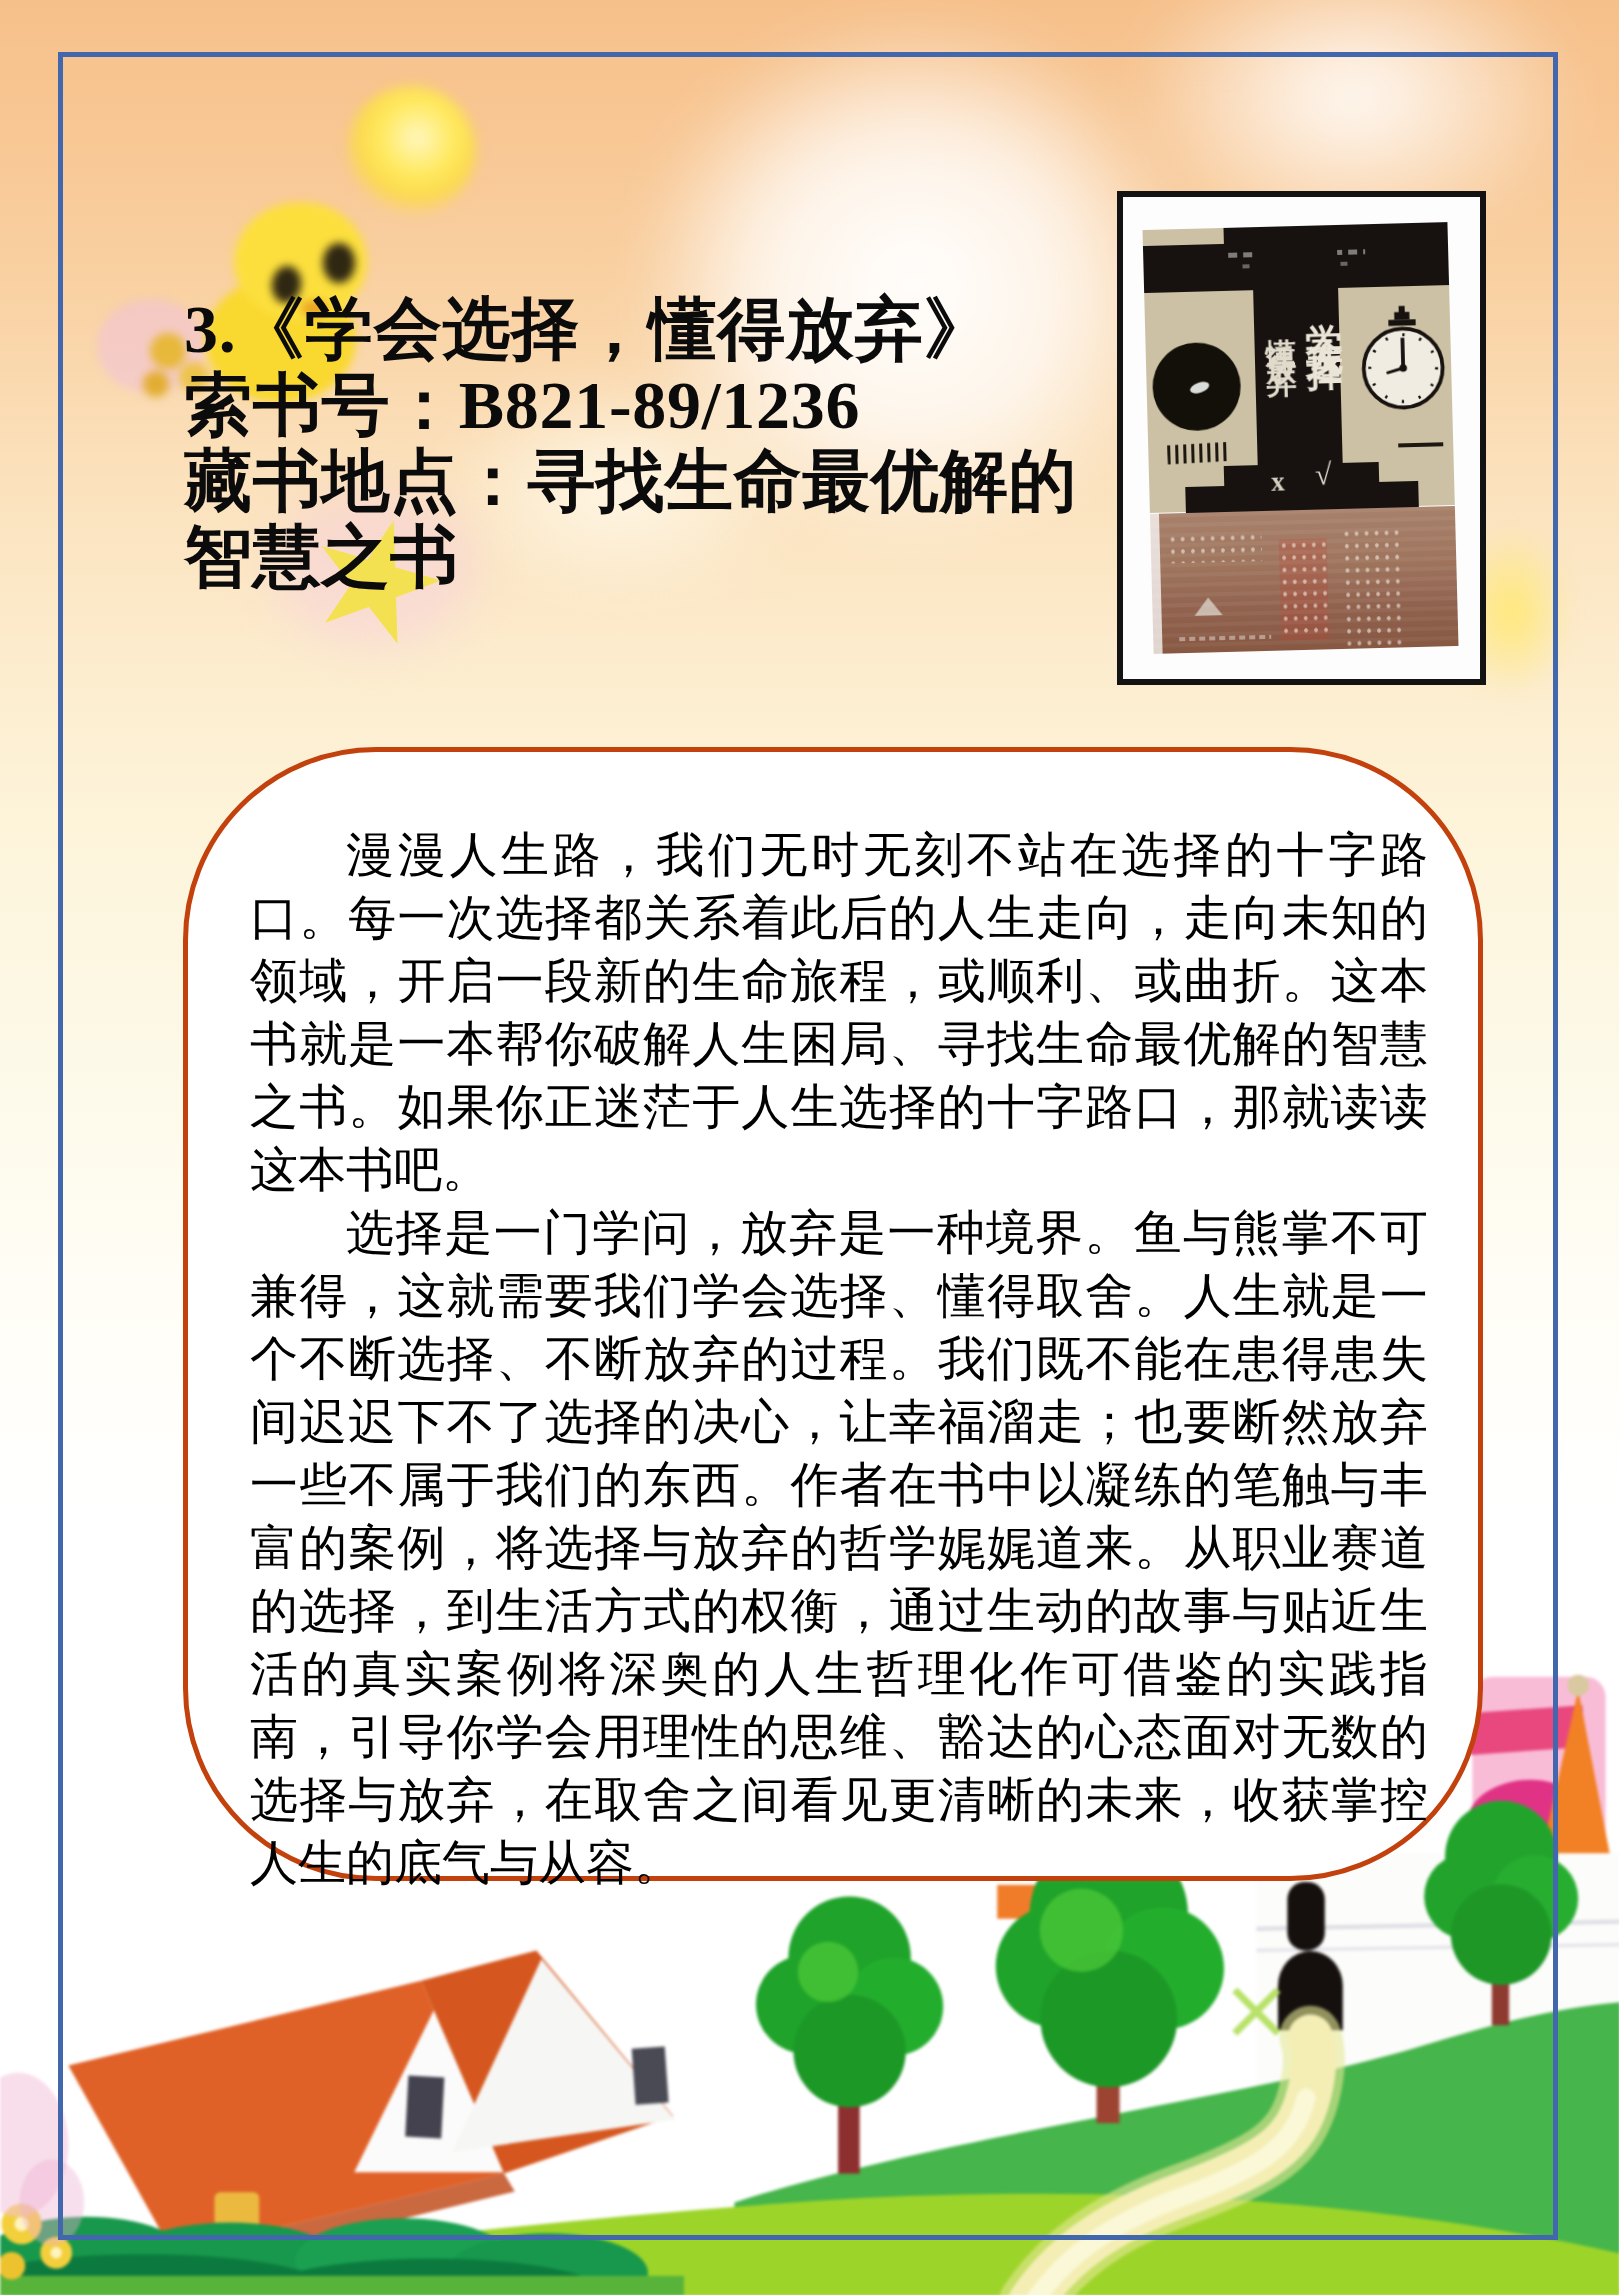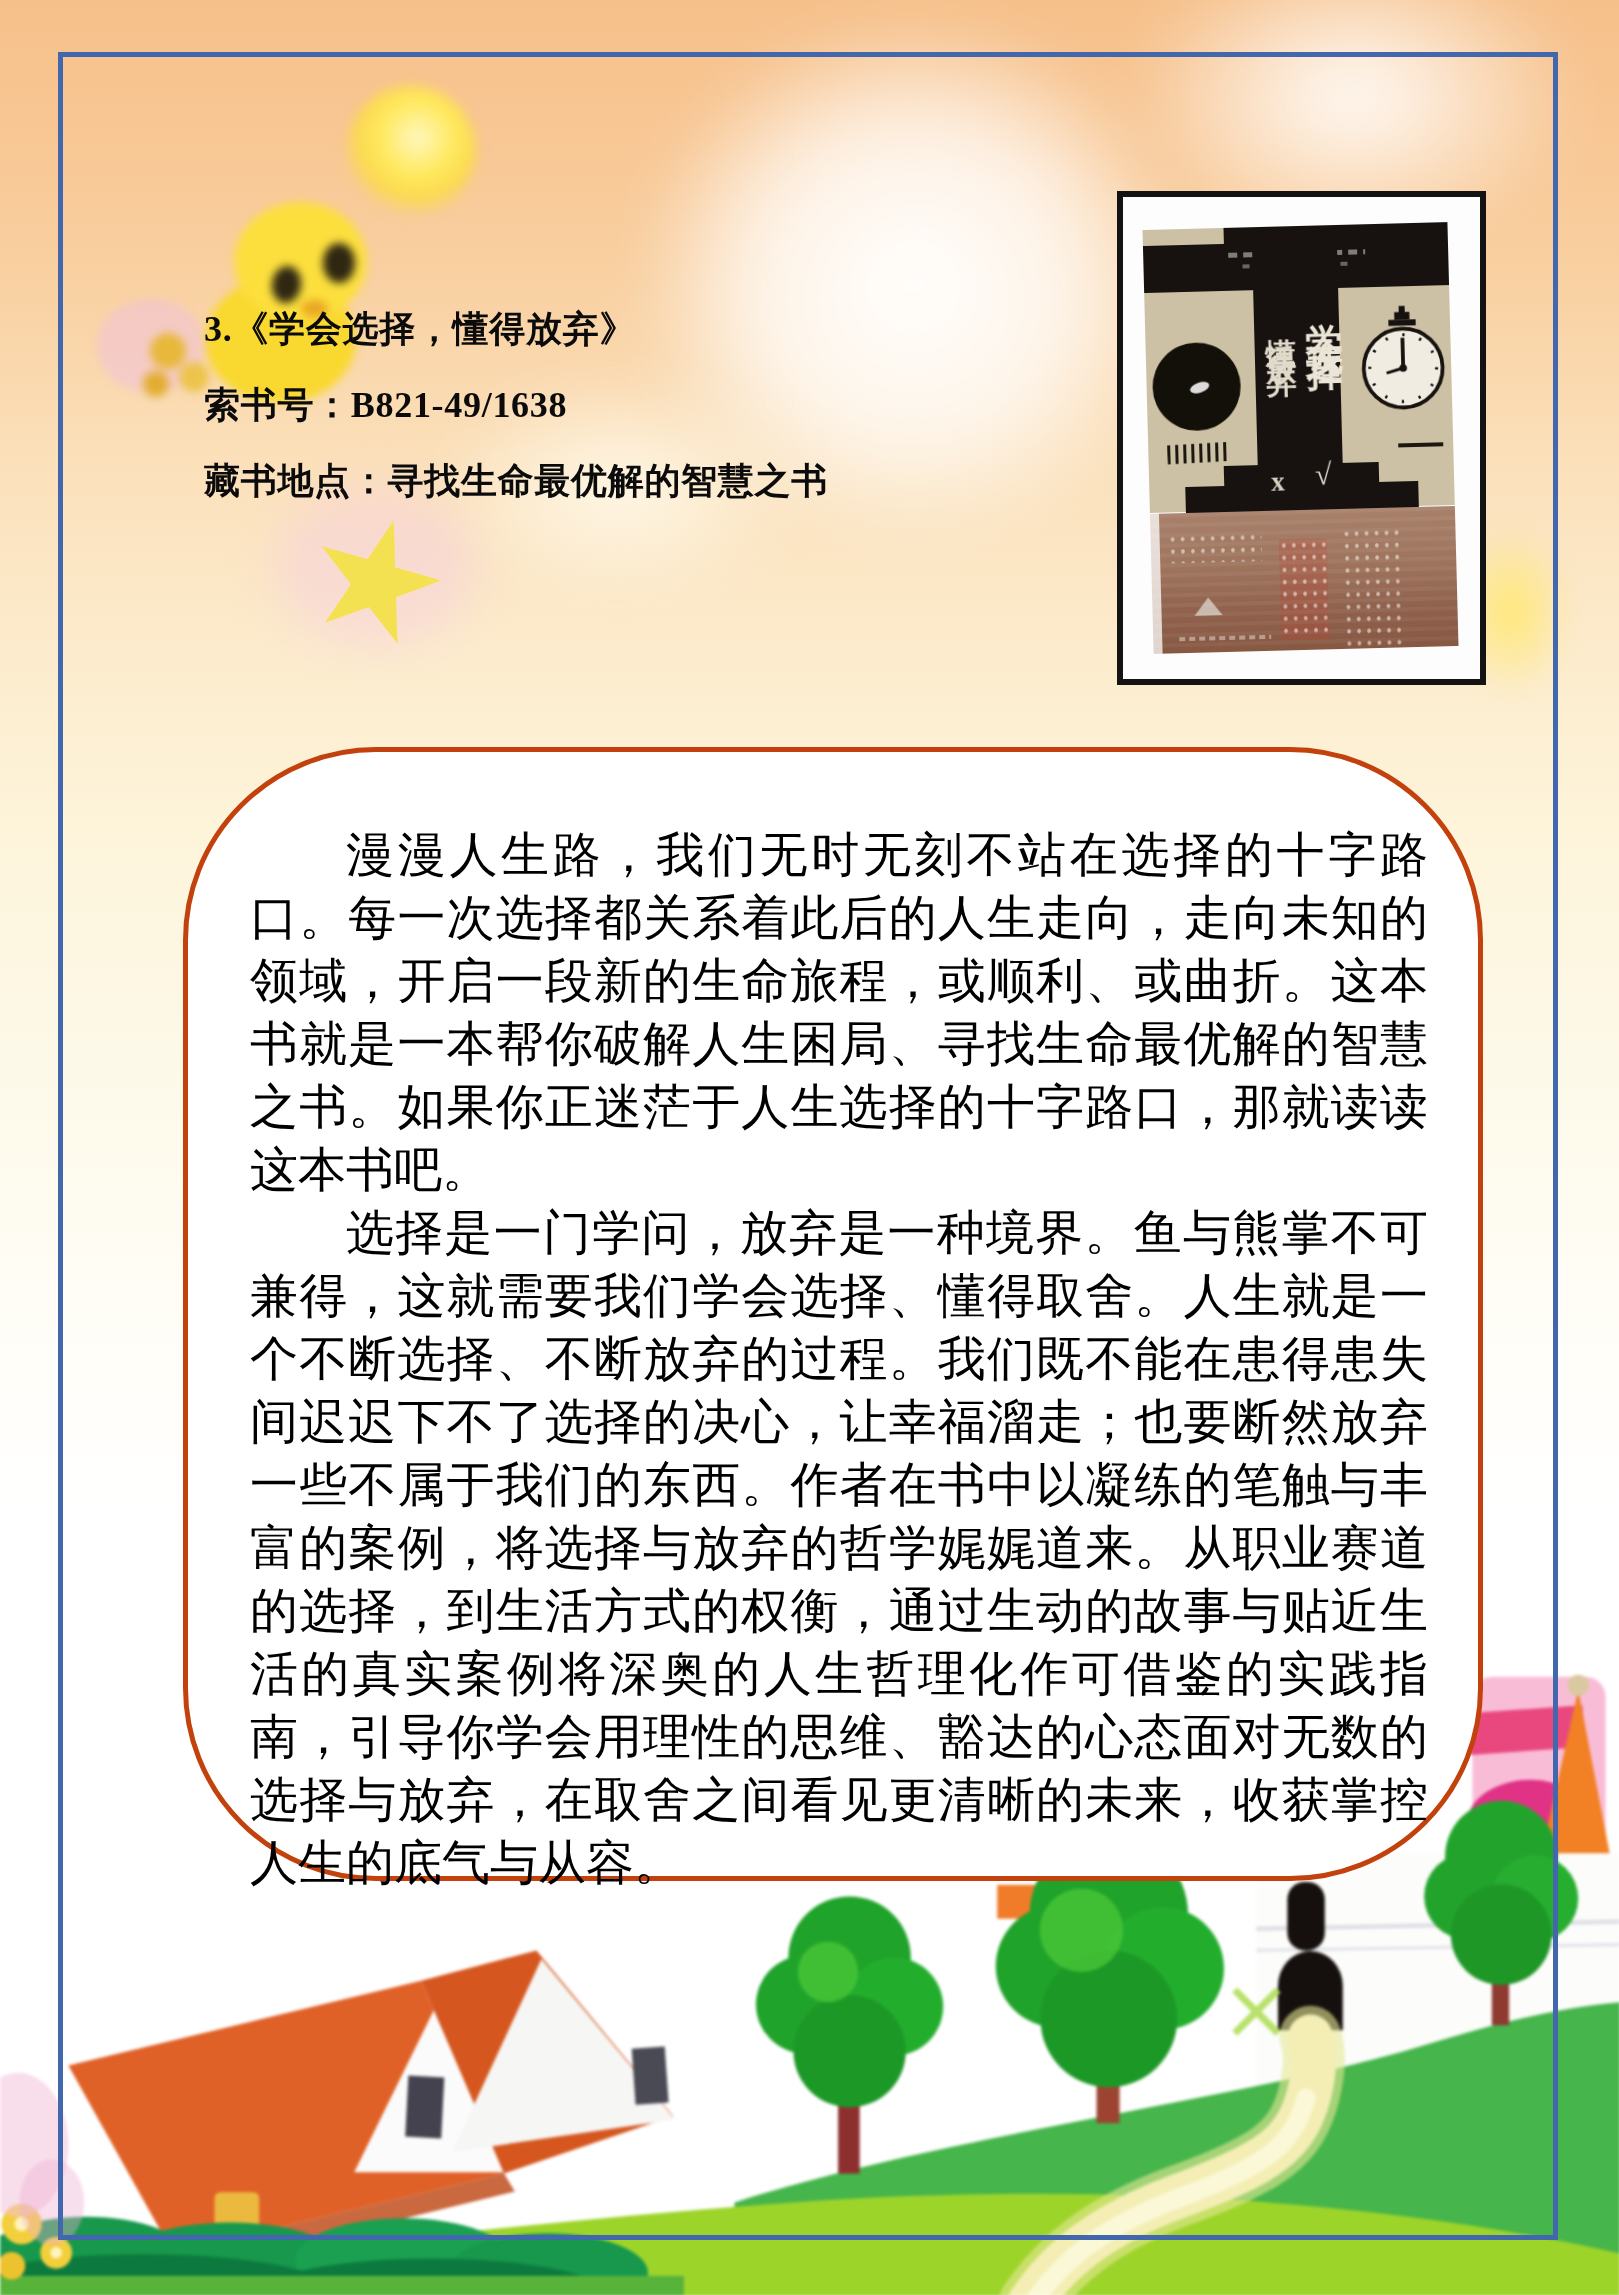--- a/index.html
+++ b/index.html
@@ -26,22 +26,22 @@
   .chick-f3{left:5.8px;top:173px;width:26px;height:26px;background:#e2ad31;}
   .star-halo{position:absolute;left:274px;top:489px;width:202px;height:158px;border-radius:50%;
     background:rgba(246,205,225,.45);filter:blur(21.6px);z-index:2;}
   .soft-star{position:absolute;left:311px;top:517px;width:130px;height:130px;background:#f4e152;z-index:2;
     clip-path:polygon(50% 0%,61% 35%,98% 35%,68% 57%,79% 91%,50% 70%,21% 91%,32% 57%,2% 35%,39% 35%);
     filter:blur(6.5px);transform:rotate(16deg);}
   
   .frame{position:absolute;left:58px;top:52px;width:1500px;height:2188px;box-sizing:border-box;
     border:5px solid #4267ad;z-index:10;pointer-events:none;}
   
-  .header-block{position:absolute;left:204px;top:291px;width:921px;z-index:6;color:#0b0b0b;
-    font-family:"Liberation Serif",serif;font-weight:900;font-size:36px;line-height:76px;letter-spacing:0.7px;}
+  .header-block{position:absolute;left:184px;top:291px;width:921px;z-index:6;color:#0b0b0b;
+    font-family:"Liberation Serif",serif;font-weight:900;font-size:68px;line-height:76px;letter-spacing:0.7px;}
   
   .photo{position:absolute;left:1117px;top:191px;width:369px;height:494px;box-sizing:border-box;
     background:#fdfdfd;border:6.5px solid #131313;z-index:4;}
   .book{position:absolute;left:24.5px;top:29px;width:305px;height:423px;transform:rotate(-1.5deg);
     filter:blur(0.4px) saturate(.92);}
   .bk-tan{position:absolute;left:0;top:63px;width:100%;height:220px;background:#cdc1a1;}
   .bk-topband{position:absolute;left:0;top:0;width:100%;height:63px;background:#171210;}
   .bk-topnotch{position:absolute;left:0;top:0;width:81px;height:16px;background:#cdc1a1;}
   .bk-author{position:absolute;left:85px;top:24.5px;width:137px;height:5px;opacity:.45;
     background:repeating-linear-gradient(90deg,#fff 0 9.4px,transparent 9.4px 15px);}
@@ -188,21 +188,21 @@
     <circle cx="16" cy="858" r="19" fill="#edc22f"></circle>
       <circle cx="30" cy="800" r="10" fill="#fff3c0"></circle>
     <circle cx="78" cy="840" r="8" fill="#fff3c0"></circle>
   </g>
   <ellipse cx="25" cy="690" rx="70" ry="100" fill="#f2c3da" opacity="0.55"></ellipse>
   <ellipse cx="72" cy="770" rx="45" ry="60" fill="#eeb0d2" opacity="0.4"></ellipse>
 </svg>
 
 <div class="header-block">
   <div>3.《学会选择，懂得放弃》</div>
-  <div>索书号：B821-49/1638</div>
+  <div>索书号：B821-89/1236</div>
   <div>藏书地点：寻找生命最优解的智慧之书</div>
 </div>
 
 <div class="photo-glow"></div>
 <div class="photo">
   <div class="book">
     <div class="bk-tan"></div>
     <div class="bk-topband"></div>
     <div class="bk-topnotch"></div>
     <div class="bk-author"></div>

